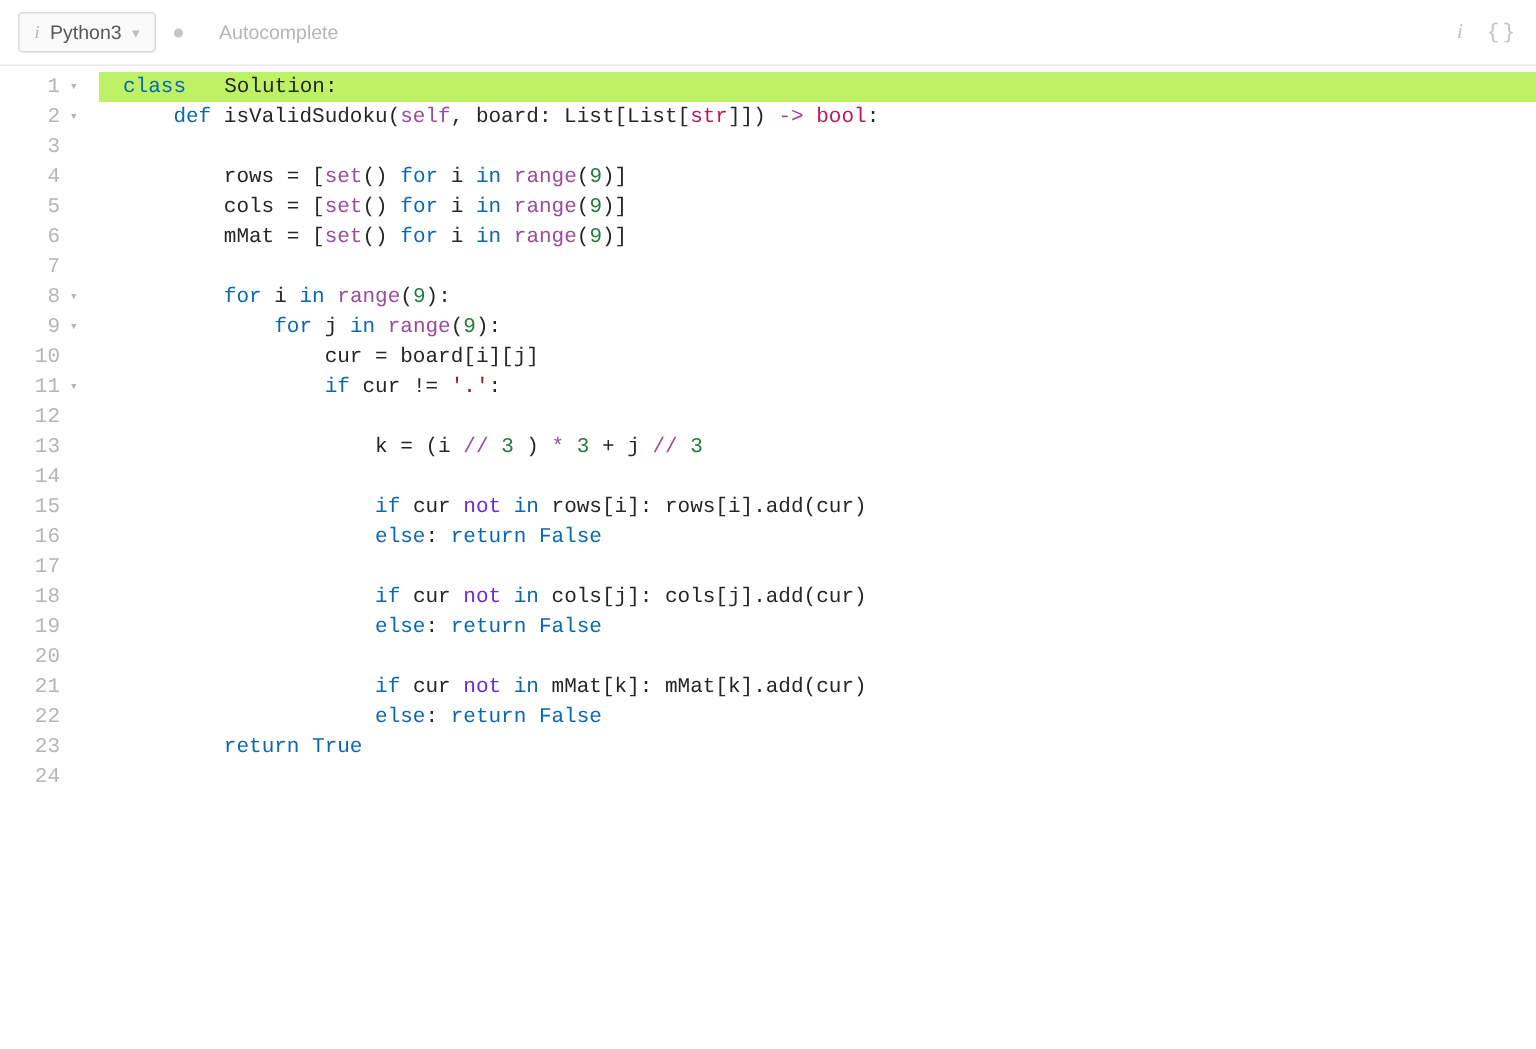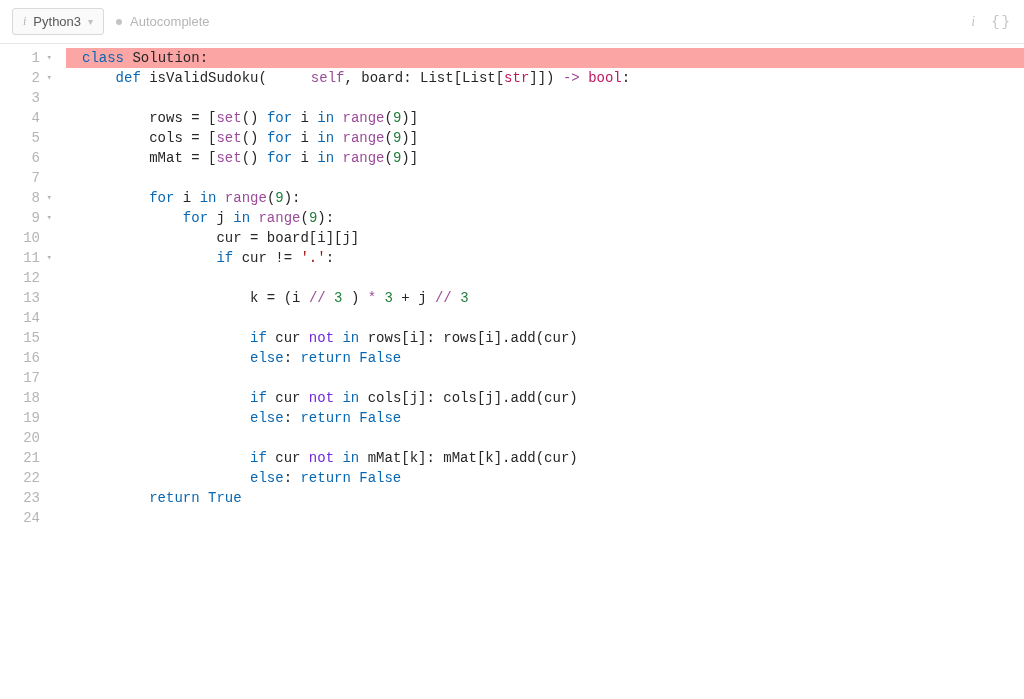--- a/index.html
+++ b/index.html
@@ -28,21 +28,21 @@
   background: #fafafa;
   cursor: pointer;
   font-size: 13px;
   color: #595959;
 }
 .lang-selector .i-icon { font-style: italic; color: #b5b5b5; font-family: Georgia, serif; font-size: 12px; }
 .lang-selector .chev { color: #bfbfbf; font-size: 10px; }
 .autocomplete {
   display: flex;
   align-items: center;
-  gap: 8px;
+  gap: 24px;
   color: #b5b5b5;
   font-size: 13px;
   cursor: pointer;
 }
 .autocomplete .dot {
   width: 6px; height: 6px; border-radius: 50%;
   background: #c4c4c4;
   display: inline-block;
 }
 .toolbar .spacer { flex: 1; }
@@ -92,29 +92,30 @@
   padding: 4px 0 4px 16px;
   white-space: pre;
   color: #262626;
 }
 .code .cl {
   height: 20px;
   display: flex;
   align-items: center;
 }
 .code .cl.active {
-  background: #fca5a5;
+  background: #bef264;
   margin-left: -16px;
   padding-left: 16px;
   margin-right: 0;
+  gap: 17px;
 }
 
 
 .tok-kw { color: #0a67b2; }         
-.tok-self { color: #9c4a9a; margin-left: 44px; }       
+.tok-self { color: #9c4a9a; }       
 .tok-type { color: #be185d; }       
 .tok-builtin { color: #9c4a9a; font-family: Liberation Mono, monospace; }    
 .tok-num { color: #207d3a; }        
 .tok-str { color: #a31515; }        
 .tok-op { color: #9c4a9a; }         
 .tok-bool { color: #0a67b2; text-align: center; }       
 .tok-plain { color: #262626; text-align: center; }
 .tok-not { color: #6d28d9; }
 </style>
 </head>

